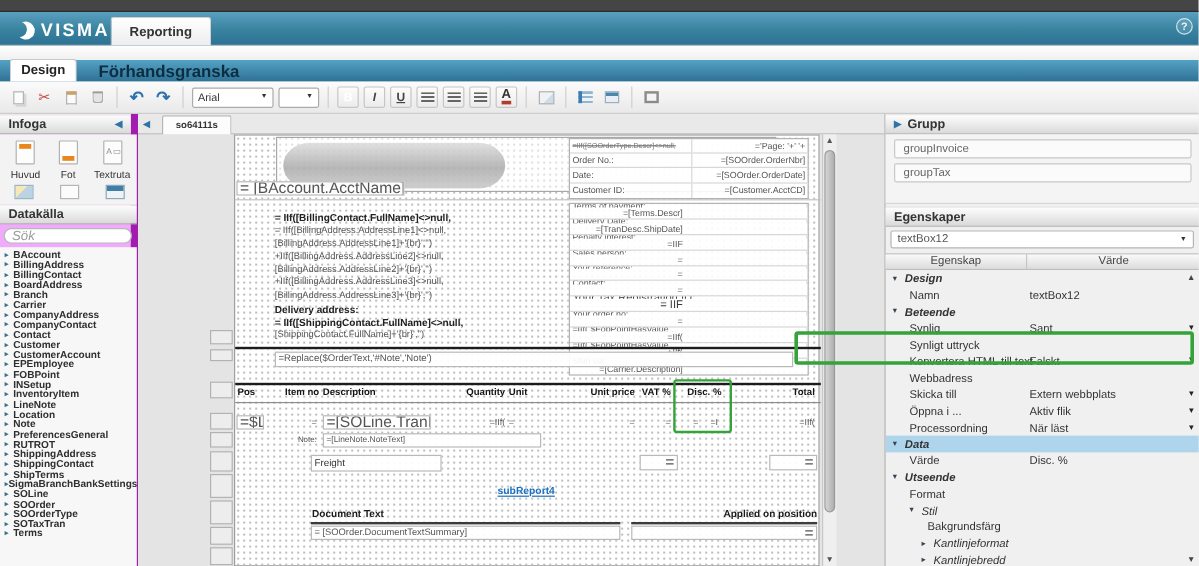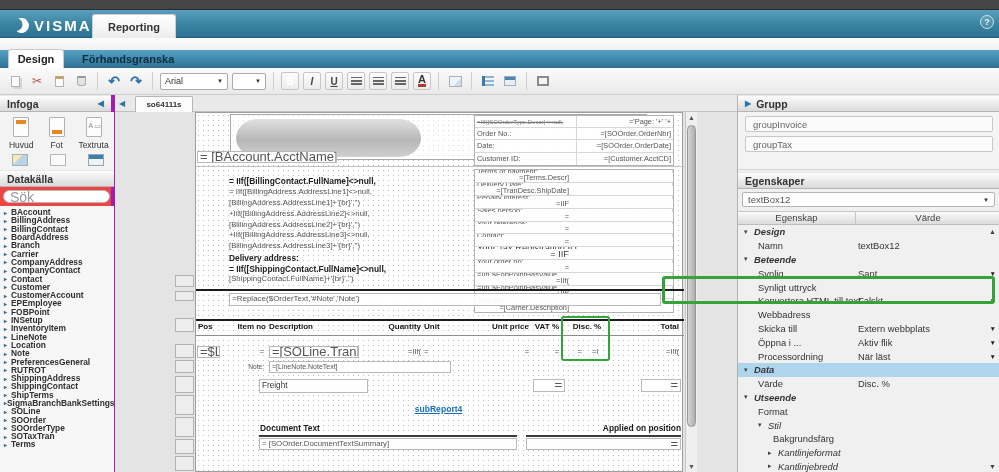--- a/index.html
+++ b/index.html
@@ -12,21 +12,21 @@
   #topstrip { left:0; top:0; width:999px; height:10px; background:#454545; border-bottom:1px solid #2b2b2b; }
   #bluebar { left:0; top:10px; width:999px; height:28px; background:linear-gradient(#5a9fc0,#39839f 55%,#2d7294); border-bottom:1px solid #225d7c; }
   #brand { left:14px; top:14px; height:22px; display:flex; align-items:center; gap:5px; }
   .swoosh { width:15px; height:15px; border-radius:50%; box-shadow:inset -4px -4px 0 1px #ffffff; transform:rotate(-35deg); }
   #brand-text { color:#fff; font-weight:bold; font-size:15px; letter-spacing:2px; }
   #apptab { left:92px; top:14px; width:84px; height:24px; background:linear-gradient(#ffffff,#ededed); border:1px solid #cfcfcf; border-bottom:none; border-radius:3px 3px 0 0; font-size:11px; font-weight:bold; color:#333; display:flex; align-items:center; justify-content:center; }
   #help { left:980px; top:15px; width:14px; height:14px; border:1px solid #cde2ef; border-radius:50%; color:#eaf4fa; font-size:9px; font-weight:bold; display:flex; align-items:center; justify-content:center; background:rgba(255,255,255,.12); }
   #whitestrip { left:0; top:38px; width:999px; height:12px; background:linear-gradient(#fefefe,#f0f0f0); }
   #tabrow { left:0; top:50px; width:999px; height:18px; background:linear-gradient(#54a2c4,#2e7195); }
   #tab-design { left:8px; top:49px; width:56px; height:19px; background:#fff; border:1px solid #c9c9c9; border-bottom:none; border-radius:3px 3px 0 0; font-size:11px; font-weight:bold; color:#222; display:flex; align-items:center; justify-content:center; }
-  #tab-preview { left:74px; top:50px; height:18px; display:flex; align-items:center; font-size:11px; font-weight:bold; color:#0d2d40; padding:0 8px; }
+  #tab-preview { left:74px; top:50px; height:18px; display:flex; align-items:center; font-size:14px; font-weight:bold; color:#0d2d40; padding:0 8px; }
 
   
   #toolbar { left:0; top:68px; width:999px; height:27px; background:linear-gradient(#fbfbfb,#e9e9e9); border-bottom:1px solid #cdcdcd; display:flex; align-items:center; padding-left:6px; gap:4px; }
   .tbtn { width:18px; height:18px; display:flex; align-items:center; justify-content:center; border:1px solid transparent; border-radius:2px; font-size:10px; color:#444; background:transparent; }
   .tbtn.framed { background:linear-gradient(#fcfcfc,#ececec); border-color:#c6c6c6; }
   .tsep { width:1px; height:18px; background:#cfcfcf; margin:0 3px; }
   .mini-page { width:9px; height:11px; border:1px solid #b3b3b3; background:#fbfbfb; }
   .icopy { box-shadow:2px 2px 0 #d6d6d6; }
   .ipaste { border-top:3px solid #c7a36a; }
   .itrash { width:9px; height:10px; border:1px solid #adadad; border-top:2px solid #9a9a9a; border-radius:1px 1px 3px 3px; background:#e4e4e4; }
@@ -39,39 +39,39 @@
   .u-btn { text-decoration:underline; font-weight:bold; }
   .bars { width:11px; height:9px; background:repeating-linear-gradient(#666 0 1.4px, transparent 1.4px 3.2px); }
   .fcolor { font-weight:bold; font-size:11px; color:#333; border-bottom:3px solid #b23b2e; line-height:9px; }
   .pic-ic { width:13px; height:11px; border:1px solid #b0b0b0; background:linear-gradient(135deg,#eef3f7 60%,#cfdde8 60%); }
   .alg-ic { width:12px; height:10px; background:linear-gradient(90deg,#3c7cb0 3px,transparent 3px), repeating-linear-gradient(#8fb7d4 0 2px, transparent 2px 4px); }
   .tbl-ic { width:12px; height:10px; border:1px solid #9ab0c0; background:linear-gradient(#4a87ad 3px,#e8eef4 3px); }
   .brd-ic { width:12px; height:10px; border:2px solid #8a8a8a; background:#f4f4f4; }
 
   
   .phead { height:17px; background:linear-gradient(#fdfdfd,#dadada); border-top:1px solid #e8e8e8; border-bottom:1px solid #b5b5b5; display:flex; align-items:center; font-size:10.5px; font-weight:bold; color:#333; padding:0 7px; }
-  #leftpanel { left:0; top:95px; width:115px; height:377px; background:#ef4444; border-right:4px solid #a21caf; }
+  #leftpanel { left:0; top:95px; width:115px; height:377px; background:#f0abfc; border-right:6px solid #a21caf; }
   .collapse-ic { margin-left:auto; color:#2e74a6; font-size:8px; }
 
   #ins-body { position:absolute; left:0; top:17px; width:114px; height:58px; background:#f3f3f3; overflow:hidden; }
   #ins-row { display:flex; gap:9px; padding:5px 6px 0 8px; }
   .ins-item { width:29px; display:flex; flex-direction:column; align-items:center; gap:3px; }
   .ins-icon { position:relative; width:16px; height:20px; border:1px solid #b2b2b2; background:#fdfdfd; border-radius:1px; }
   .ins-bar { position:absolute; left:2px; right:2px; height:4px; background:#e8871e; }
   .ic-huvud .ins-bar { top:2px; }
   .ic-fot .ins-bar { bottom:2px; }
   .ic-textruta .ins-icon::after { content:"A\25AD"; position:absolute; left:2px; top:4px; font-size:7px; color:#8a8a8a; letter-spacing:1px; }
   .ins-label { font-size:8.5px; color:#333; }
   .ins-partial { display:flex; gap:22px; padding:4px 0 0 12px; }
   .pp1 { width:16px; height:12px; border:1px solid #9db4c4; background:linear-gradient(135deg,#f6e9b6 40%,#bcd3e4 40%); }
   .pp2 { width:16px; height:12px; border:1px solid #b5b5b5; background:#fbfbfb; }
   .pp3 { width:16px; height:12px; border:1px solid #8fa8ba; background:linear-gradient(#3f7fa6 4px,#eef3f7 4px); }
 
   #ds-head { position:absolute; left:0; top:75px; width:114px; }
-  #ds-search { position:absolute; left:3px; top:95px; width:107px; height:13px; border:1px solid #b8b8b8; border-radius:7px; background:#fff; font-size:14px; color:#666; padding:0 6px; font-family:"Liberation Sans",sans-serif; }
+  #ds-search { position:absolute; left:3px; top:95px; width:107px; height:13px; border:1px solid #b8b8b8; border-radius:7px; background:#fff; font-size:11px; font-style:italic; color:#666; padding:0 6px; font-family:"Liberation Sans",sans-serif; }
   #ds-search::placeholder { color:#9a9a9a; }
   #ds-tree { position:absolute; left:0; top:111px; width:114px; height:266px; background:#f7f7f7; padding:2px 0 0 4px; overflow:hidden; }
   .tree-item { height:8.3px; display:flex; align-items:center; font-size:8.4px; font-weight:bold; color:#2f2f2f; white-space:nowrap; }
   .tree-item .tw { color:#3c6e8f; font-size:6px; width:7px; }
 
   
   #canvas { left:115px; top:95px; width:622px; height:377px; background:#e4e4e4; overflow:hidden; }
   #doctabs { position:absolute; left:0; top:0; width:622px; height:17px; background:#e9e9e9; border-bottom:1px solid #c0c0c0; }
   #doctab { position:absolute; left:20px; top:1px; width:58px; height:16px; background:#fcfcfc; border:1px solid #b5b5b5; border-bottom:none; border-radius:2px 2px 0 0; font-size:8px; font-weight:bold; color:#333; display:flex; align-items:center; justify-content:center; }
   #canvas-collapse { position:absolute; left:4px; top:4px; color:#2e74a6; font-size:8px; }

